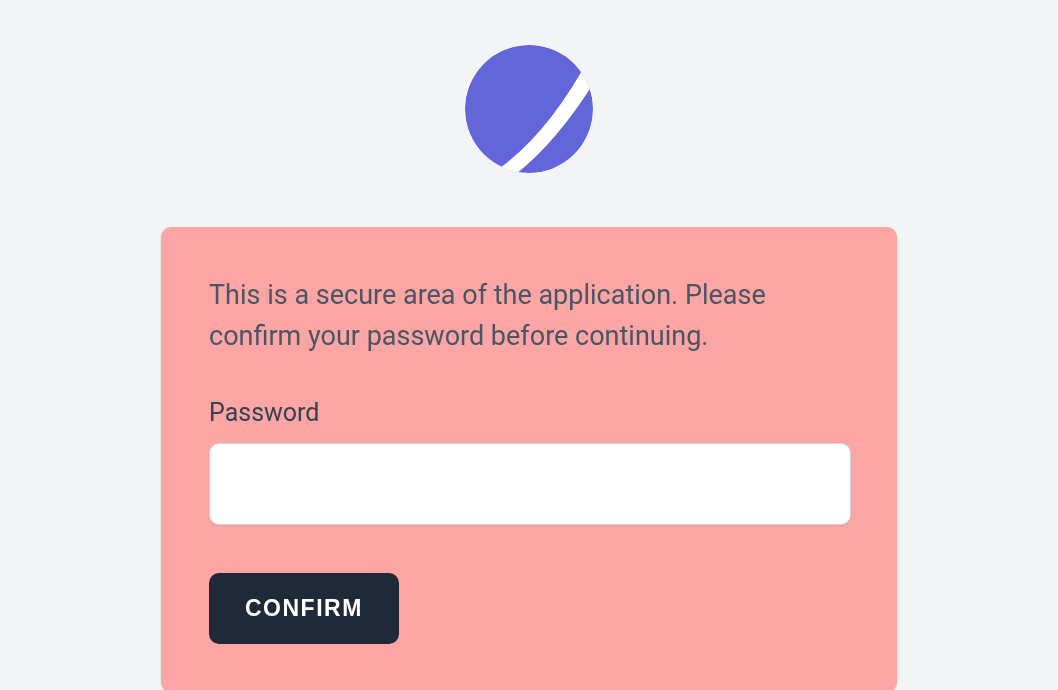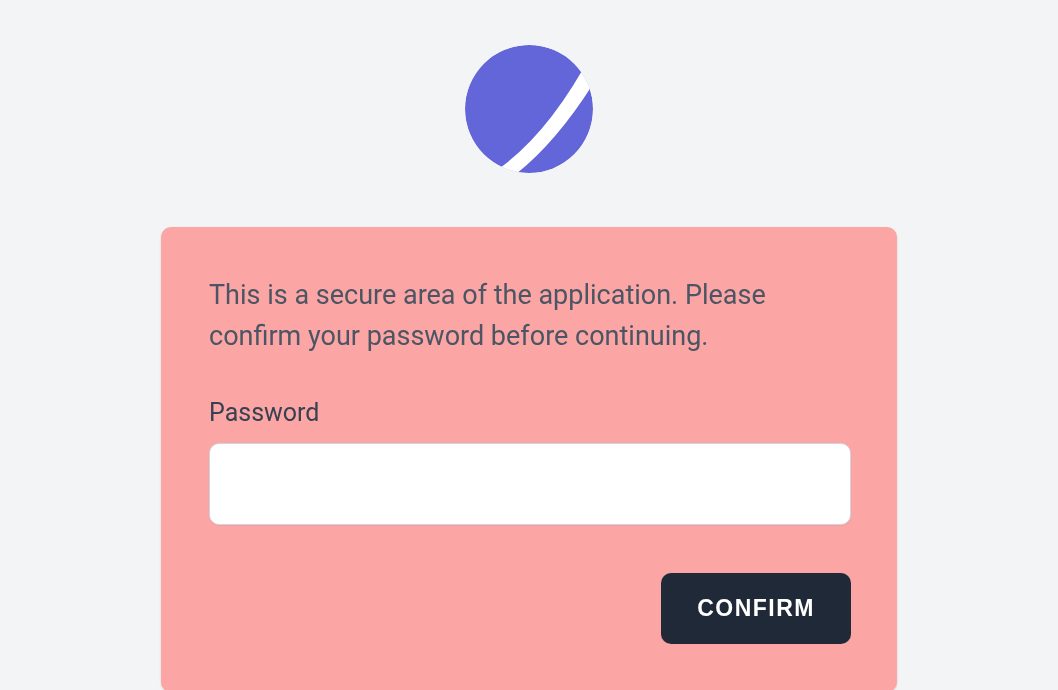--- a/index.html
+++ b/index.html
@@ -52,21 +52,20 @@
       border: 1px solid #d1d5db;
       border-radius: 10px;
       padding: 0 20px;
       font-size: 24px;
       background-color: #ffffff;
       box-shadow: 0 1px 2px rgba(0,0,0,0.05);
       outline: none;
     }
     .button-row {
       display: flex;
-      justify-content: flex-end;
     }
     .confirm-btn {
       background-color: #1f2937;
       color: #ffffff;
       border: none;
       padding: 22px 36px;
       font-size: 23px;
       font-weight: 600;
       letter-spacing: 1.5px;
       border-radius: 10px;

